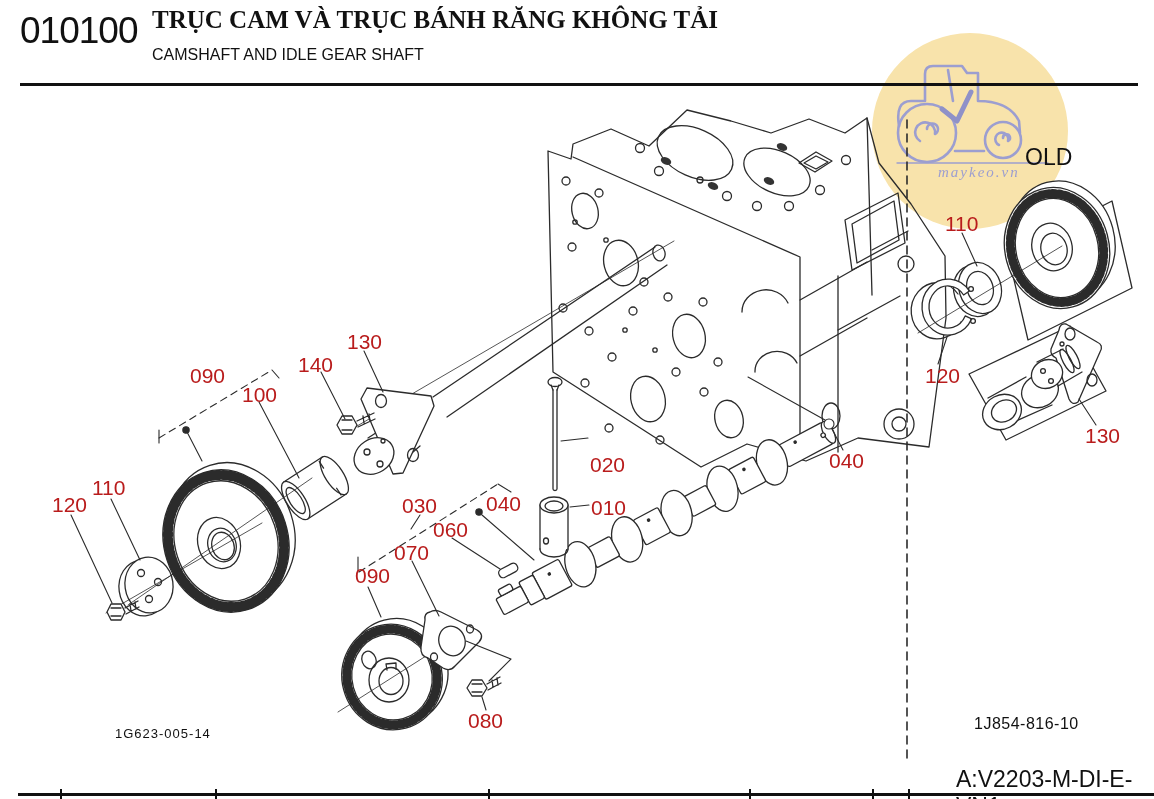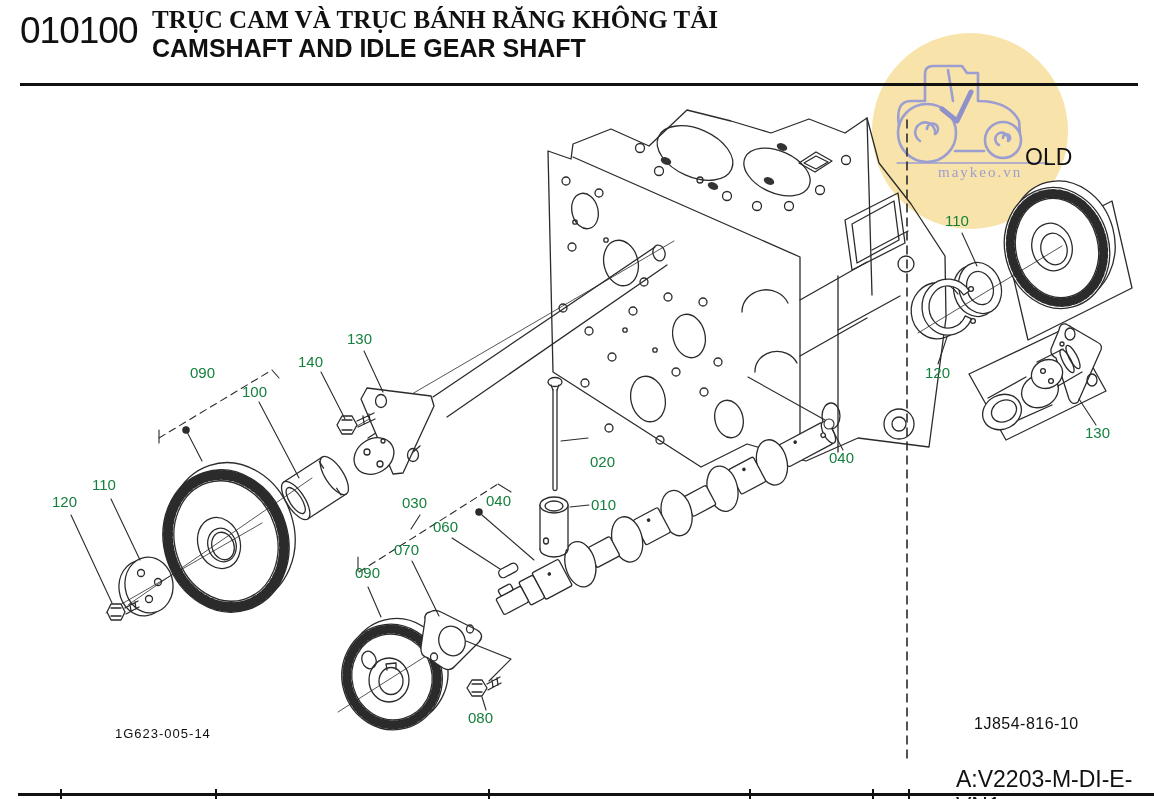--- a/index.html
+++ b/index.html
@@ -3,33 +3,33 @@
 <meta charset="utf-8">
 <style>
   html,body{margin:0;padding:0;background:#e8e8e8;}
   .page{position:relative;width:1154px;height:799px;background:#ffffff;overflow:hidden;
         font-family:"Liberation Sans",sans-serif;color:#111;}
   
   .hdr{position:absolute;left:0;top:0;width:100%;z-index:3;}
   .hdr-code{position:absolute;left:20px;top:10px;font-size:37px;letter-spacing:-1px;}
   .hdr-vi{position:absolute;left:152px;top:6px;font-family:"Liberation Serif",serif;
           font-weight:bold;font-size:25px;white-space:nowrap;}
-  .hdr-en{position:absolute;left:152px;top:34px;font-weight:bold;font-size:25px;white-space:nowrap;}
+  .hdr-en{position:absolute;left:152px;top:46px;font-weight:normal;font-size:16px;white-space:nowrap;}
   .hdr-rule{position:absolute;left:20px;top:83px;width:1118px;height:3px;background:#111;}
   
   .wm{position:absolute;left:872px;top:33px;width:196px;height:196px;border-radius:50%;
       z-index:1;}
   .wm-svg{position:absolute;left:0;top:0;z-index:1;}
   .wm-site{position:absolute;left:938px;top:164px;z-index:1;font-family:"Liberation Serif",serif;
-           font-size:15px;letter-spacing:2px;}
+           font-style:italic;font-size:15px;letter-spacing:2px;}
   .old-label{position:absolute;left:1001px;top:144px;font-size:23px;z-index:4;margin-left:24px;}
   
   .art{position:absolute;left:0;top:0;z-index:2;}
   
-  .co{position:absolute;z-index:4;font-size:15px;color:#15803d;white-space:nowrap;}
+  .co{position:absolute;z-index:4;font-size:21px;color:#b91c1c;white-space:nowrap;}
   
   .foot-l{position:absolute;left:104px;top:726px;font-size:13px;letter-spacing:1px;z-index:4;margin-left:11px;}
   .foot-r{position:absolute;left:974px;top:715px;font-size:16px;letter-spacing:0.5px;z-index:4;}
   .foot-model{position:absolute;left:956px;top:766px;font-size:23px;z-index:4;}
   .brule{position:absolute;left:18px;top:793px;width:1136px;height:3px;background:#111;z-index:4;}
   .btick{position:absolute;top:789px;width:2px;height:10px;background:#111;z-index:4;}
 </style>
 </head>
 <body>
 

